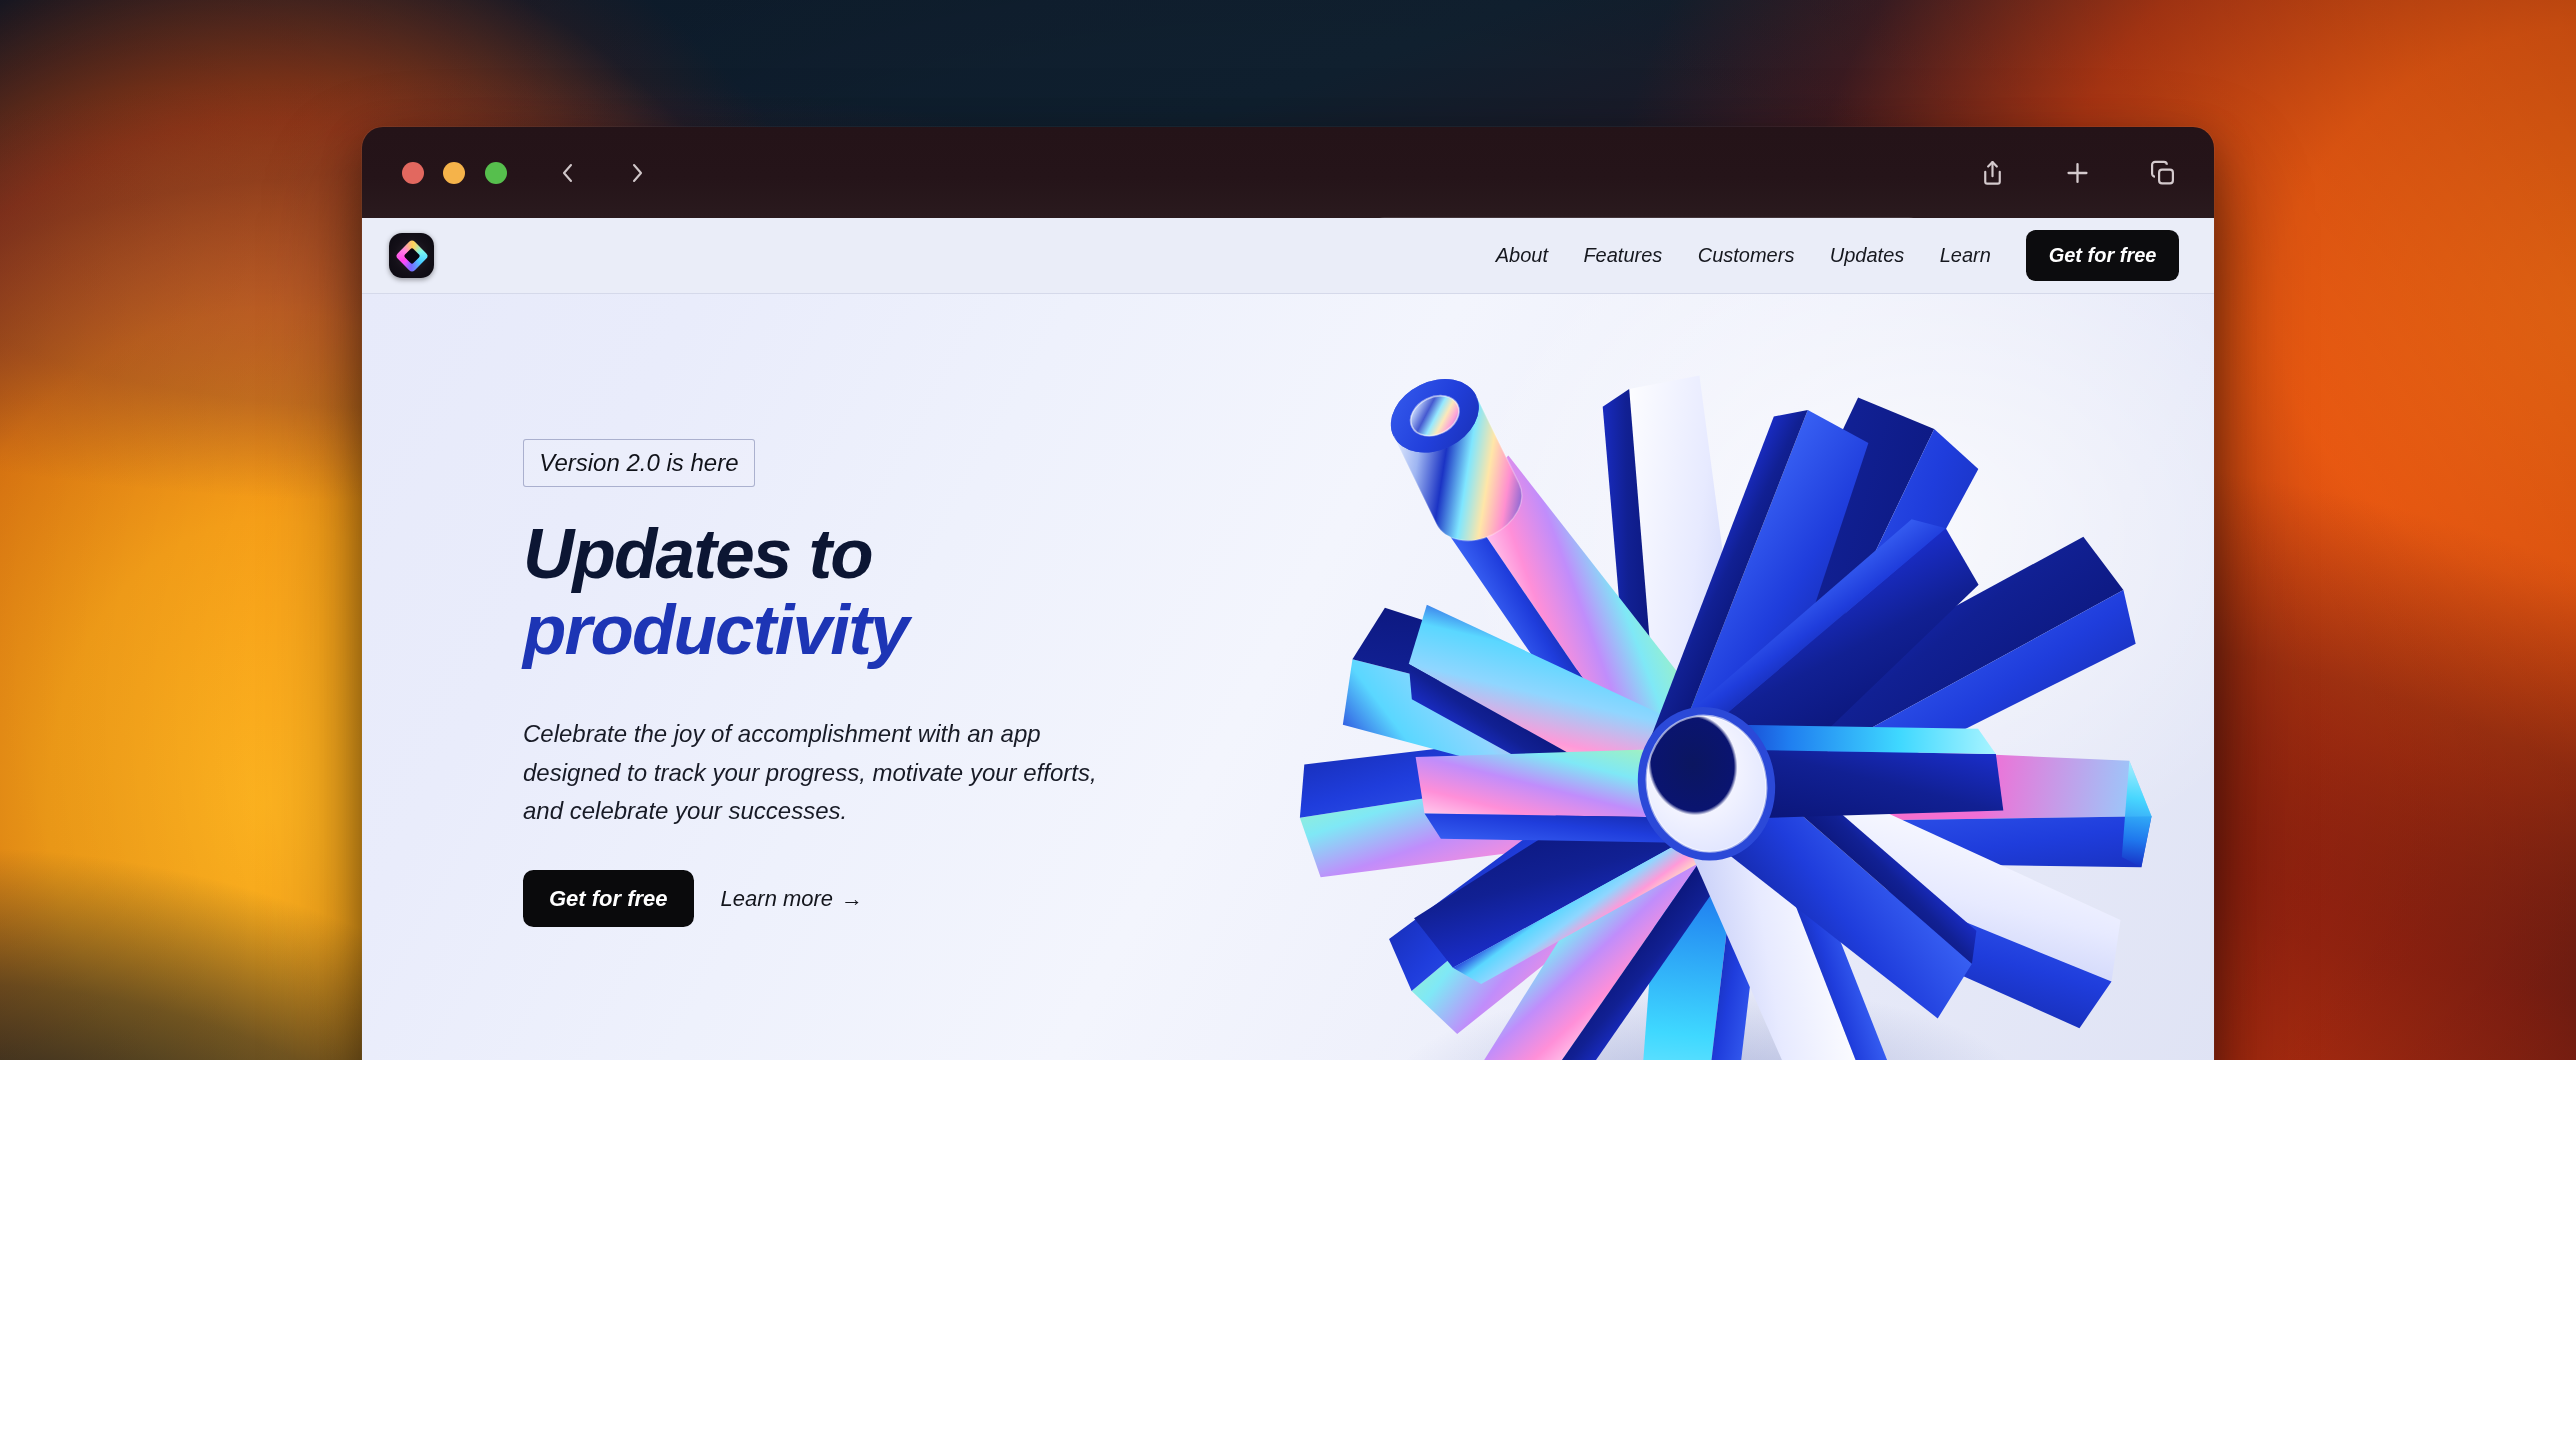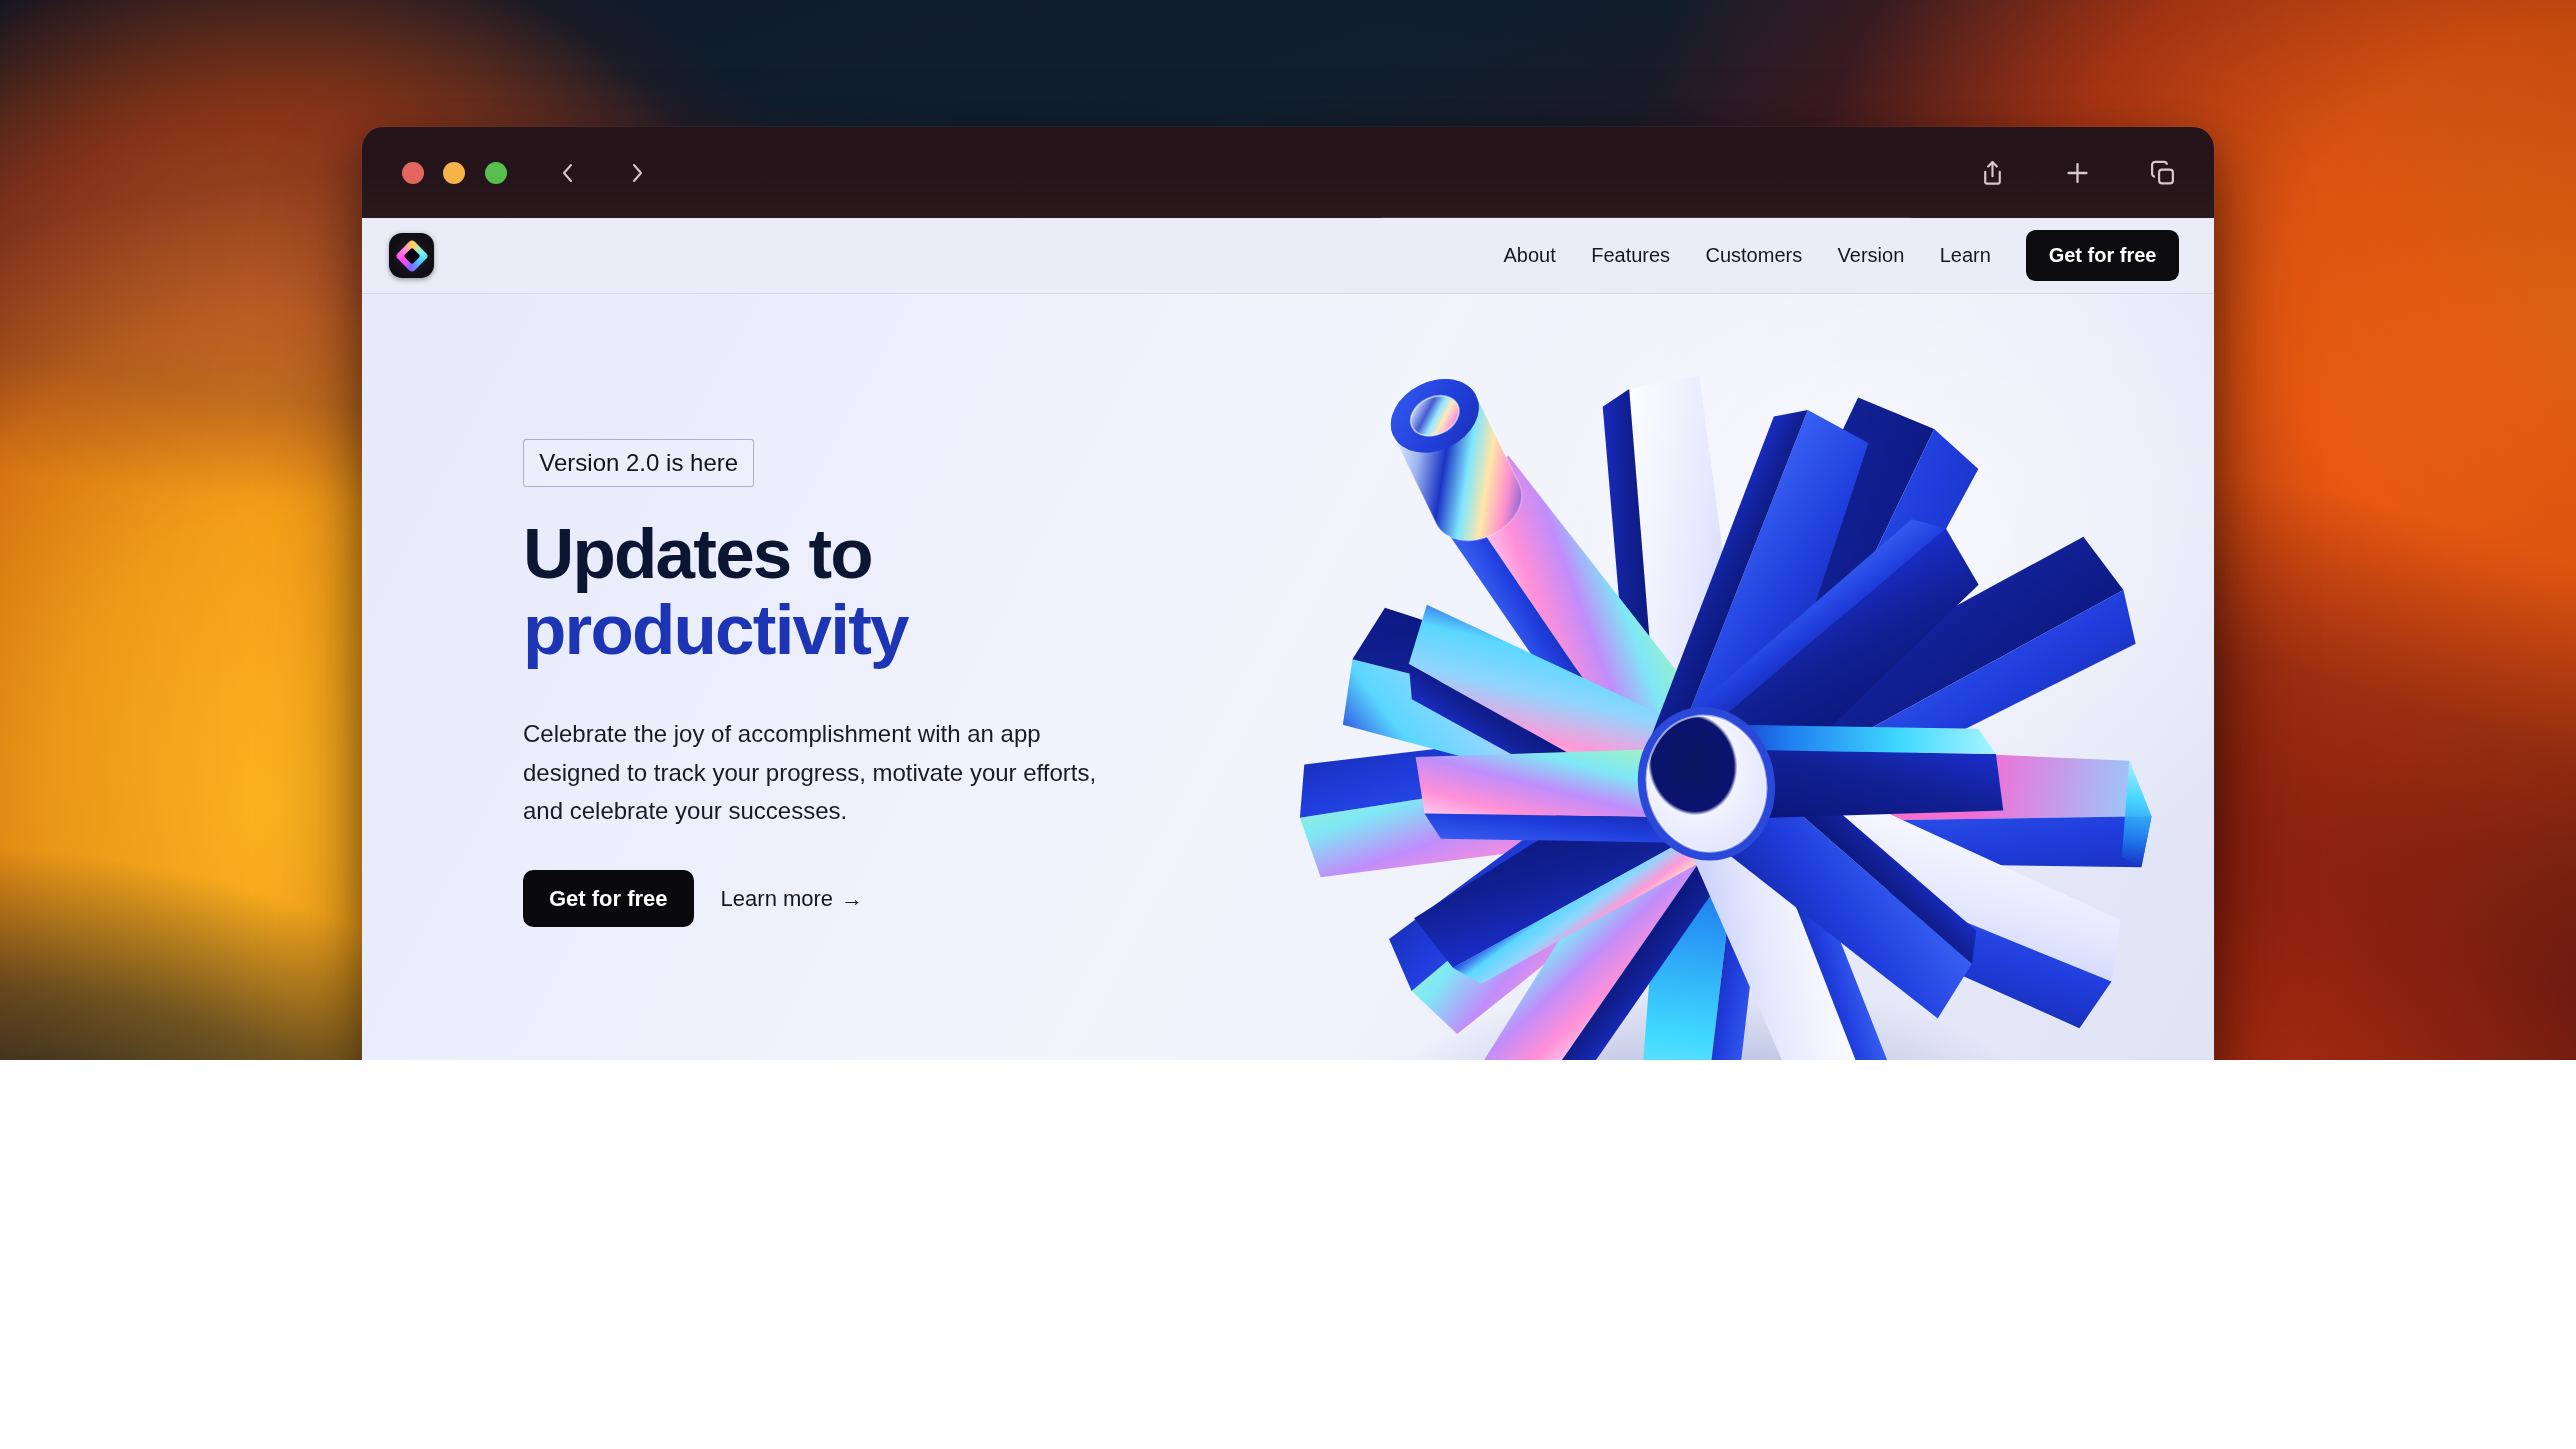--- a/index.html
+++ b/index.html
@@ -8,20 +8,21 @@
     overflow:hidden;
     font-family:"Liberation Sans", sans-serif;
   }
 
   
   #desktop {
     position:relative;
     width:2576px; height:1060px;
     background:#0b1826;
     overflow:hidden;
+    font-style:italic;
   }
   .wp {
     position:absolute; inset:0;
   }
   
   .wp-base {
     background:
       linear-gradient(160deg, #0d1b2c 0%, #10202f 28%, #2a1420 48%, #3d1410 62%, #6b1c08 80%, #0c1a28 100%);
   }
   
@@ -395,21 +396,21 @@
     <div id="page">
 
       <div id="site-header">
         <div id="brand-logo">
           <span class="gem"></span>
         </div>
         <nav id="main-nav">
           <span class="navlink">About</span>
           <span class="navlink">Features</span>
           <span class="navlink">Customers</span>
-          <span class="navlink">Version</span>
+          <span class="navlink">Updates</span>
           <span class="navlink">Learn</span>
           <span id="nav-cta">Get for free</span>
         </nav>
       </div>
 
       <div id="hero">
 
         <div id="hero-copy">
           <div id="version-badge">Version 2.0 is here</div>
 

